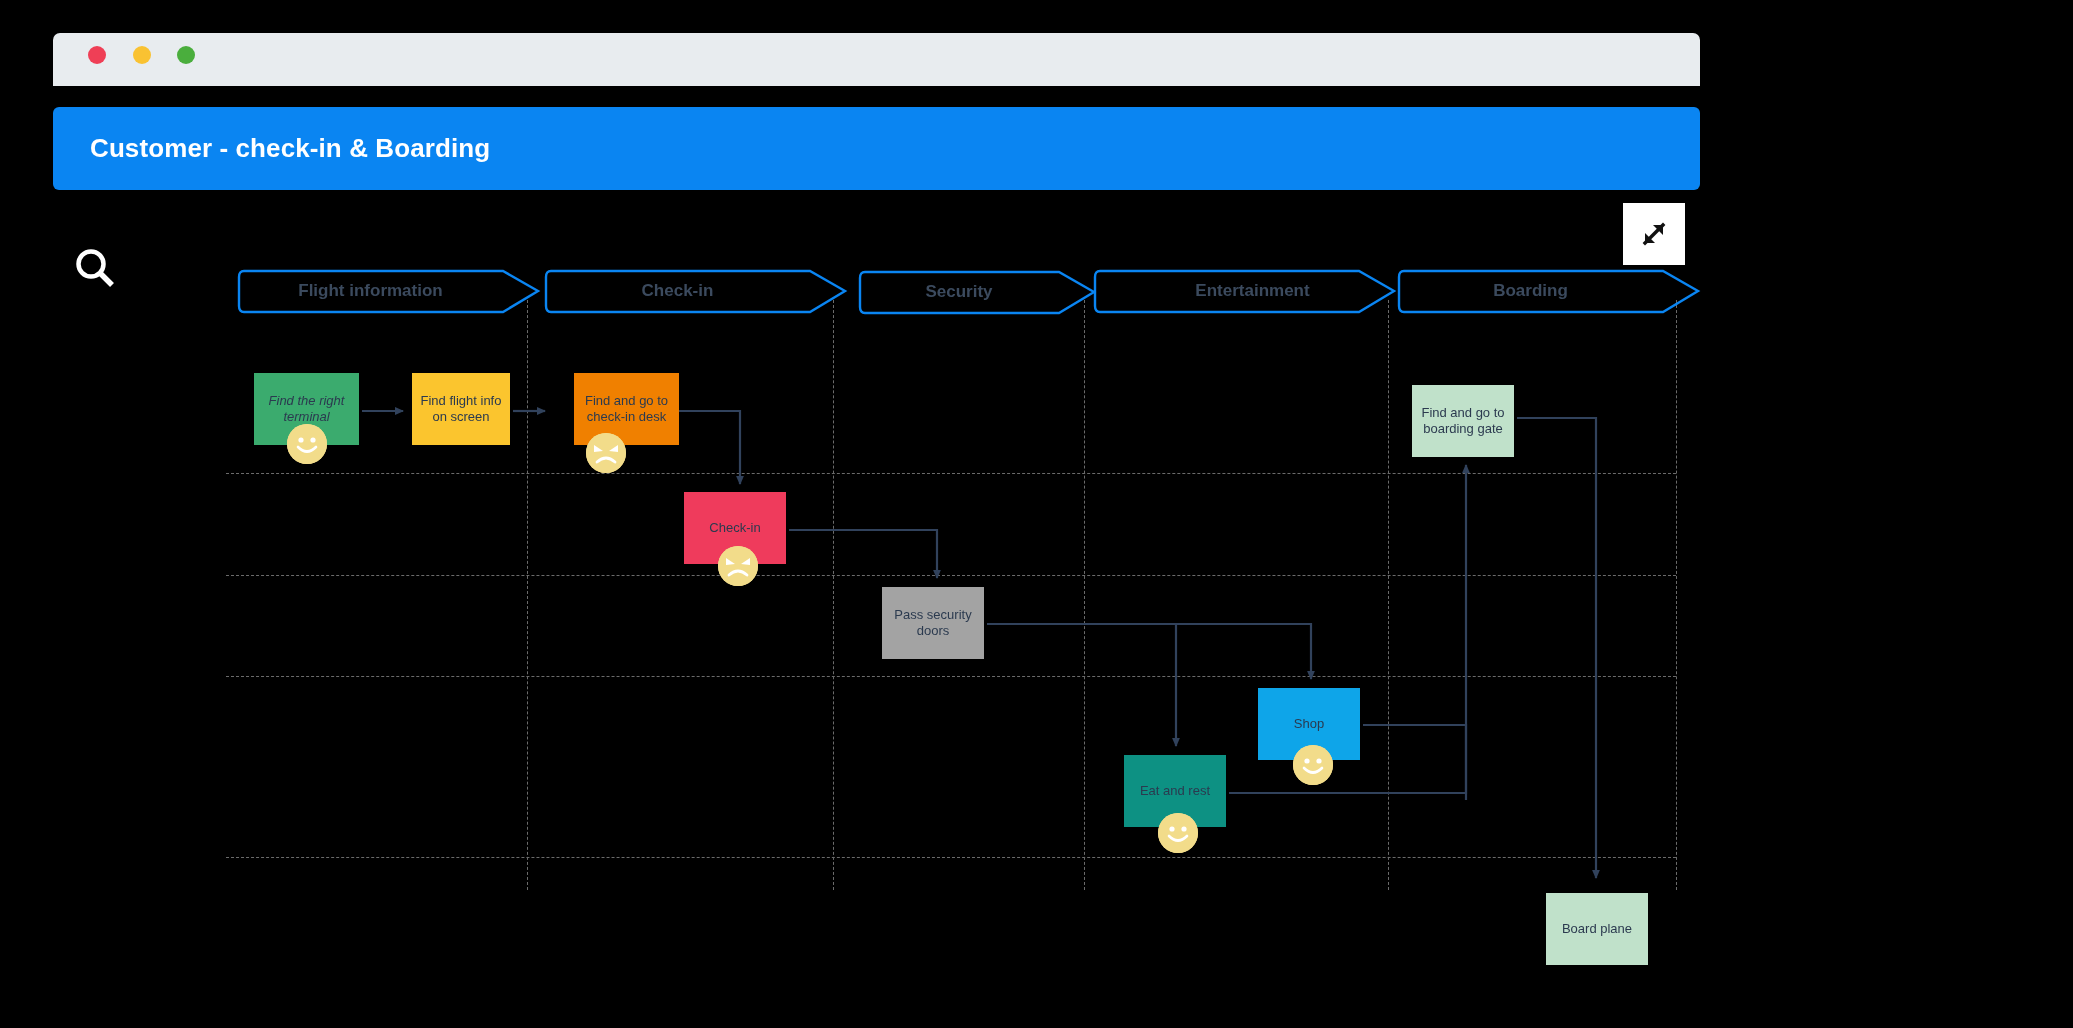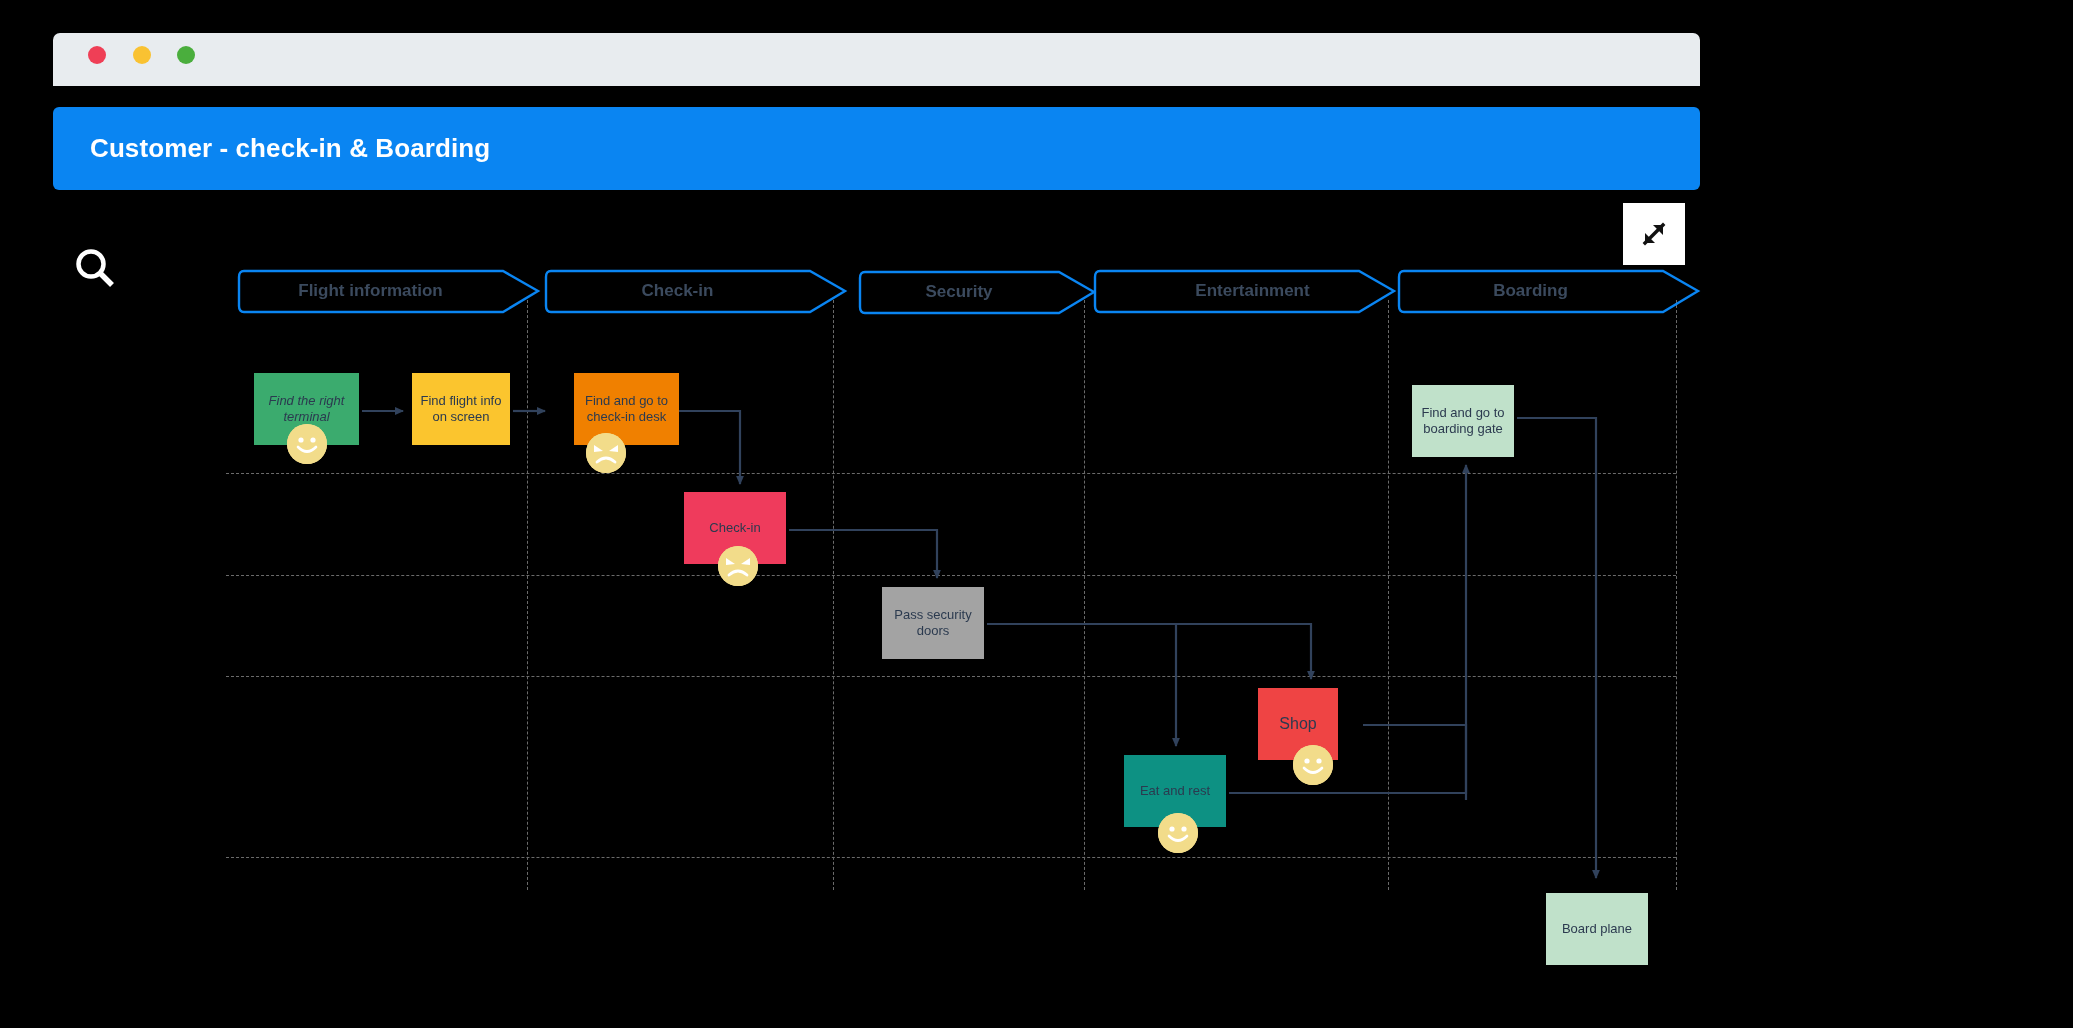--- a/index.html
+++ b/index.html
@@ -177,21 +177,21 @@
         <svg width="40" height="40" viewBox="0 0 40 40">
           <circle cx="20" cy="20" r="20" fill="#f2dc8a"></circle>
           <path d="M 8 12 L 17 18 L 8 19 Z" fill="#ffffff"></path>
           <path d="M 32 12 L 23 18 L 32 19 Z" fill="#ffffff"></path>
           <path d="M 11 29 Q 20 21 29 29" fill="none" stroke="#ffffff" stroke-width="2.8" stroke-linecap="round"></path>
         </svg>
       </div>
       <div class="node" style="left: 882px; top: 587px; width: 102px; height: 72px; background: #a3a3a3; font-size: 13px;">
         <span>Pass security doors</span>
       </div>
-      <div class="node" style="left: 1258px; top: 688px; width: 80px; height: 72px; background: #ef4444; font-size: 16px;">
+      <div class="node" style="left: 1258px; top: 688px; width: 102px; height: 72px; background: #0ea5e9; font-size: 13px;">
         <span>Shop</span>
       </div>
       <div class="emoji" style="left: 1293px; top: 745px;">
         <svg width="40" height="40" viewBox="0 0 40 40">
           <circle cx="20" cy="20" r="20" fill="#f2dc8a"></circle>
           <circle cx="14" cy="16" r="2.6" fill="#ffffff"></circle>
           <circle cx="26" cy="16" r="2.6" fill="#ffffff"></circle>
           <path d="M 11 23 Q 20 32 29 23" fill="none" stroke="#ffffff" stroke-width="2.6" stroke-linecap="round"></path>
         </svg>
       </div>

